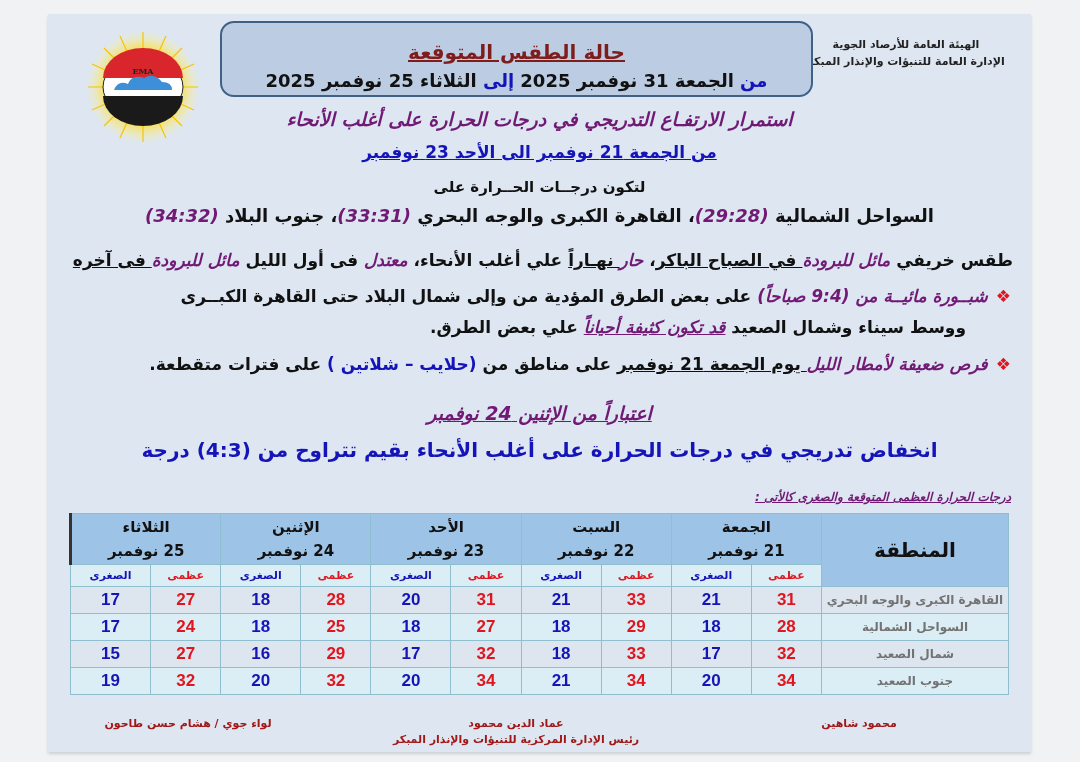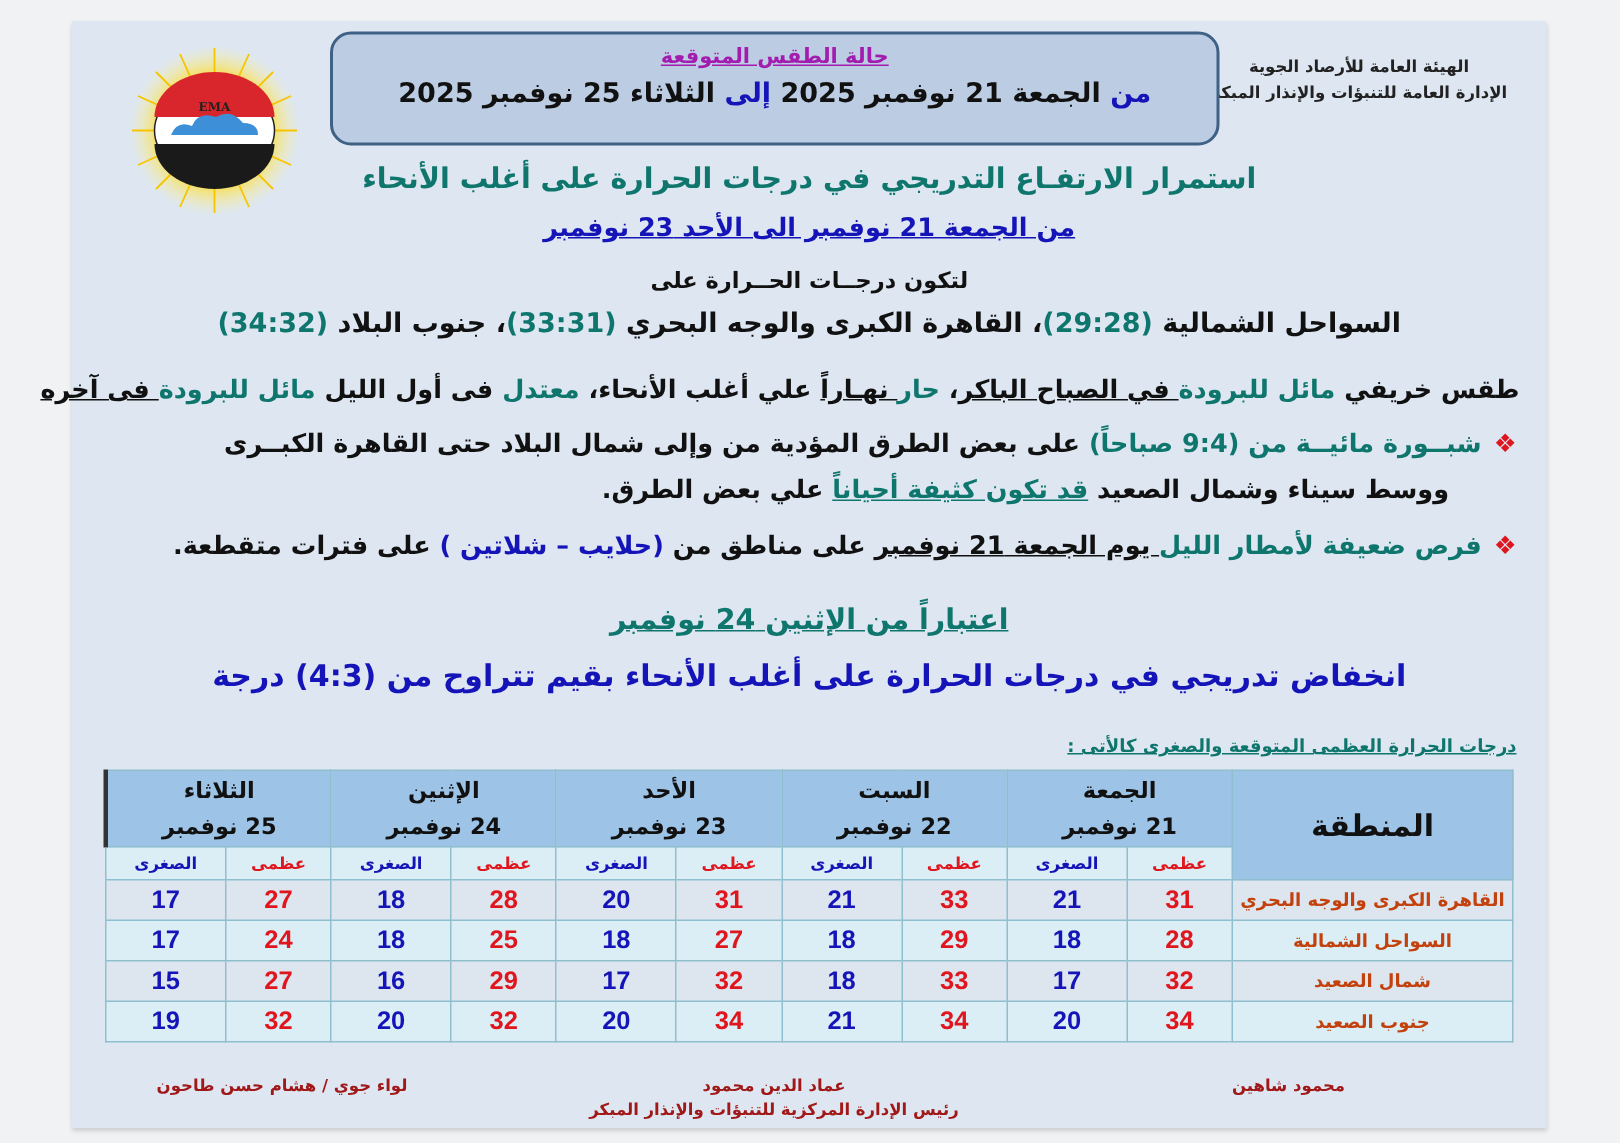--- a/index.html
+++ b/index.html
@@ -1,31 +1,31 @@
 <!DOCTYPE html>
 <html><head>
 <meta charset="utf-8">
 <style>
   html,body{margin:0;padding:0;}
   body{width:1080px;height:762px;background:#f1f2f3;position:relative;overflow:hidden;font-family:"DejaVu Sans","Liberation Sans",sans-serif;}
   .page{position:absolute;left:48px;top:14px;width:983px;height:738px;background:#dde6f1;box-shadow:0 2px 3px rgba(0,0,0,.15);}
   .abs{position:absolute;}
   .rtl{direction:rtl;unicode-bidi:embed;}
   .bold{font-weight:bold;}
-  .red{color:#0f766e;}
+  .red{color:#701a75;font-style:italic;}
   .blue{color:#1414b8;}
   .dark{color:#111;}
   .ul{text-decoration:underline;}
   
   .org{right:20px;top:22px;width:210px;text-align:center;font-size:11px;line-height:17px;color:#222;font-weight:bold;}
   
   .logo{left:36px;top:14px;width:118px;height:118px;}
   
   .titlebox{left:172px;top:7px;width:589px;height:72px;border:2.5px solid #3f6186;border-radius:14px;background:#bccde3;text-align:center;}
-  .titlebox .t1{font-size:14px;color:#a21caf;margin-top:7px;text-decoration:underline;font-weight:bold;}
+  .titlebox .t1{font-size:20px;color:#7f1d1d;margin-top:17px;text-decoration:underline;font-weight:bold;}
   .titlebox .t2{font-size:18px;color:#111;margin-top:6px;font-weight:bold;}
   .center{left:0;width:983px;text-align:center;}
   .line1{top:94px;font-size:19px;}
   .line2{top:128px;font-size:17px;}
   .line3{top:164px;font-size:15px;}
   .line4{top:191px;font-size:18px;}
   .line5{right:18px;top:236px;font-size:17px;white-space:nowrap;}
   .bullet{font-size:17px;white-space:nowrap;}
   .b1{right:20px;top:272px;}
   .b1b{right:65px;top:303px;}
@@ -35,21 +35,21 @@
   .line7{top:424px;font-size:20px;}
   .tbl-caption{right:20px;top:476px;font-size:12px;white-space:nowrap;}
   table.temps{position:absolute;left:21px;top:499px;width:940px;border-collapse:collapse;direction:rtl;}
   table.temps td, table.temps th{border:1px solid #8fbfcf;text-align:center;padding:0;}
   .hdr-day{background:#9dc3e6;font-size:15px;font-weight:bold;color:#111;height:50px;line-height:24px;}
   .hdr-region{background:#9dc3e6;font-size:20px;font-weight:bold;color:#111;width:186px;}
   .sub{background:#dbeef6;font-size:11px;height:21px;font-weight:bold;}
   .sub.max{color:#e0161e;}
   .sub.min{color:#1414b8;text-align:center;}
   .row td{height:26px;font-size:17px;font-weight:bold;font-family:"Liberation Sans",sans-serif;}
-  .row td.region{font-size:12px;color:#c2410c;font-weight:bold;font-family:"DejaVu Sans",sans-serif;}
+  .row td.region{font-size:12px;color:#737373;font-weight:bold;font-family:"DejaVu Sans",sans-serif;}
   .row.odd td{background:#dde5ee;}
   .row.even td{background:#dbeef6;}
   .row td.max{color:#e0161e;}
   .row td.min{color:#1414b8;}
   .left-border{border-left:3px solid #333 !important;}
   .sig{top:702px;font-size:11px;line-height:16px;color:#a01818;font-weight:bold;text-align:center;}
   .sig1{right:62px;width:220px;}
   .sig2{left:318px;width:300px;}
   .sig3{left:20px;width:240px;}
 </style>
@@ -87,21 +87,21 @@
 
   <div class="abs org rtl">
     <div>الهيئة العامة للأرصاد الجوية</div>
     <div>الإدارة العامة للتنبؤات والإنذار المبكر</div>
   </div>
 
   <div class="abs titlebox rtl">
     <div class="t1">حالة الطقس المتوقعة</div>
     <div class="t2">
       <span class="blue">من</span>
-      <span>الجمعة 21 نوفمبر 2025</span>
+      <span>الجمعة 31 نوفمبر 2025</span>
       <span class="blue">إلى</span>
       <span>الثلاثاء 25 نوفمبر 2025</span>
     </div>
   </div>
 
   <div class="abs center line1 rtl bold red">استمرار الارتفـاع التدريجي في درجات الحرارة على أغلب الأنحاء</div>
   <div class="abs center line2 rtl bold blue ul">من الجمعة 21 نوفمبر الى الأحد 23 نوفمبر</div>
   <div class="abs center line3 rtl bold dark">لتكون درجــات الحــرارة على</div>
   <div class="abs center line4 rtl bold dark">
     <span>السواحل الشمالية</span>

